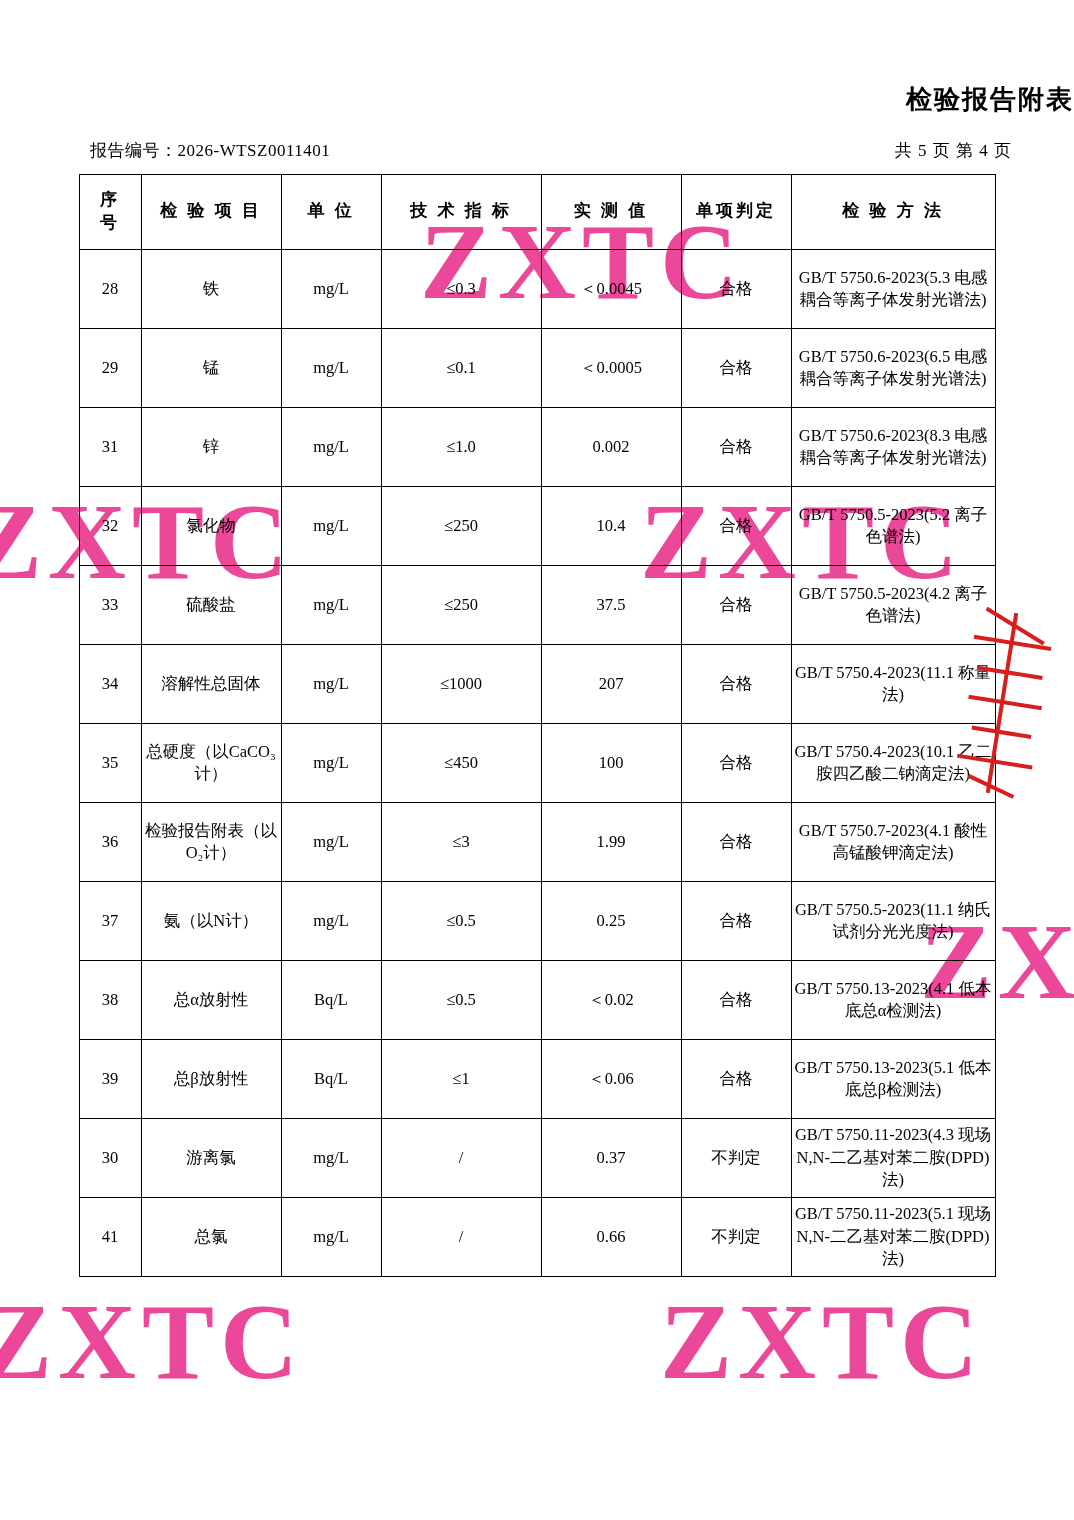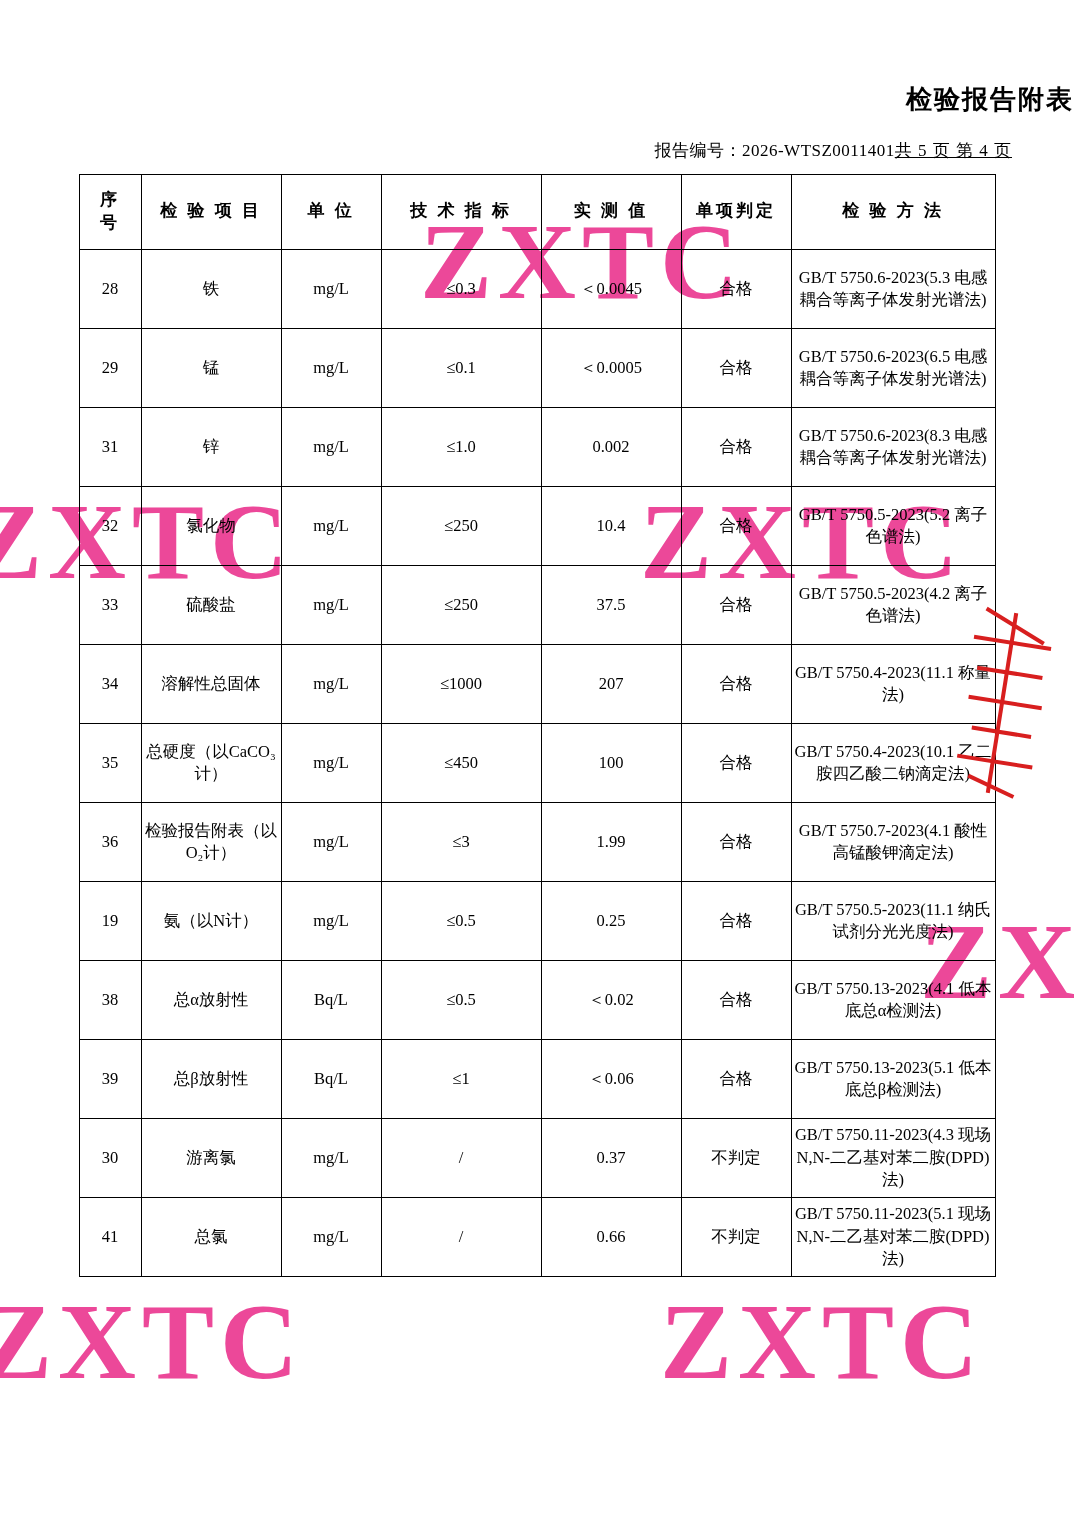--- a/index.html
+++ b/index.html
@@ -51,27 +51,27 @@
   .title {
     text-align: right;
     font-size: 26px;
     font-weight: bold;
     letter-spacing: 2px;
     padding-top: 82px;
   }
 
   .meta-row {
     display: flex;
-    justify-content: flex-end;
+    justify-content: space-between;
     align-items: baseline;
     margin: 22px 62px 0 90px;
     font-size: 17px;
   }
   .meta-left { letter-spacing: 0.5px; }
-  .meta-right { letter-spacing: 1px; text-decoration: underline; }
+  .meta-right { letter-spacing: 1px; }
 
   table.report {
     border-collapse: collapse;
     margin: 12px auto 0 auto;
     width: 916px;
     table-layout: fixed;
   }
   table.report td, table.report th {
     border: 1px solid #000;
     text-align: center;
@@ -226,21 +226,21 @@
           <tr>
             <td>36</td>
             <td class="item">检验报告附表（以O₂计）</td>
             <td>mg/L</td>
             <td>≤3</td>
             <td>1.99</td>
             <td>合格</td>
             <td class="method">GB/T 5750.7-2023(4.1 酸性高锰酸钾滴定法)</td>
           </tr>
           <tr>
-            <td>19</td>
+            <td>37</td>
             <td class="item">氨（以N计）</td>
             <td>mg/L</td>
             <td>≤0.5</td>
             <td>0.25</td>
             <td>合格</td>
             <td class="method">GB/T 5750.5-2023(11.1 纳氏试剂分光光度法)</td>
           </tr>
           <tr>
             <td>38</td>
             <td class="item">总α放射性</td>

